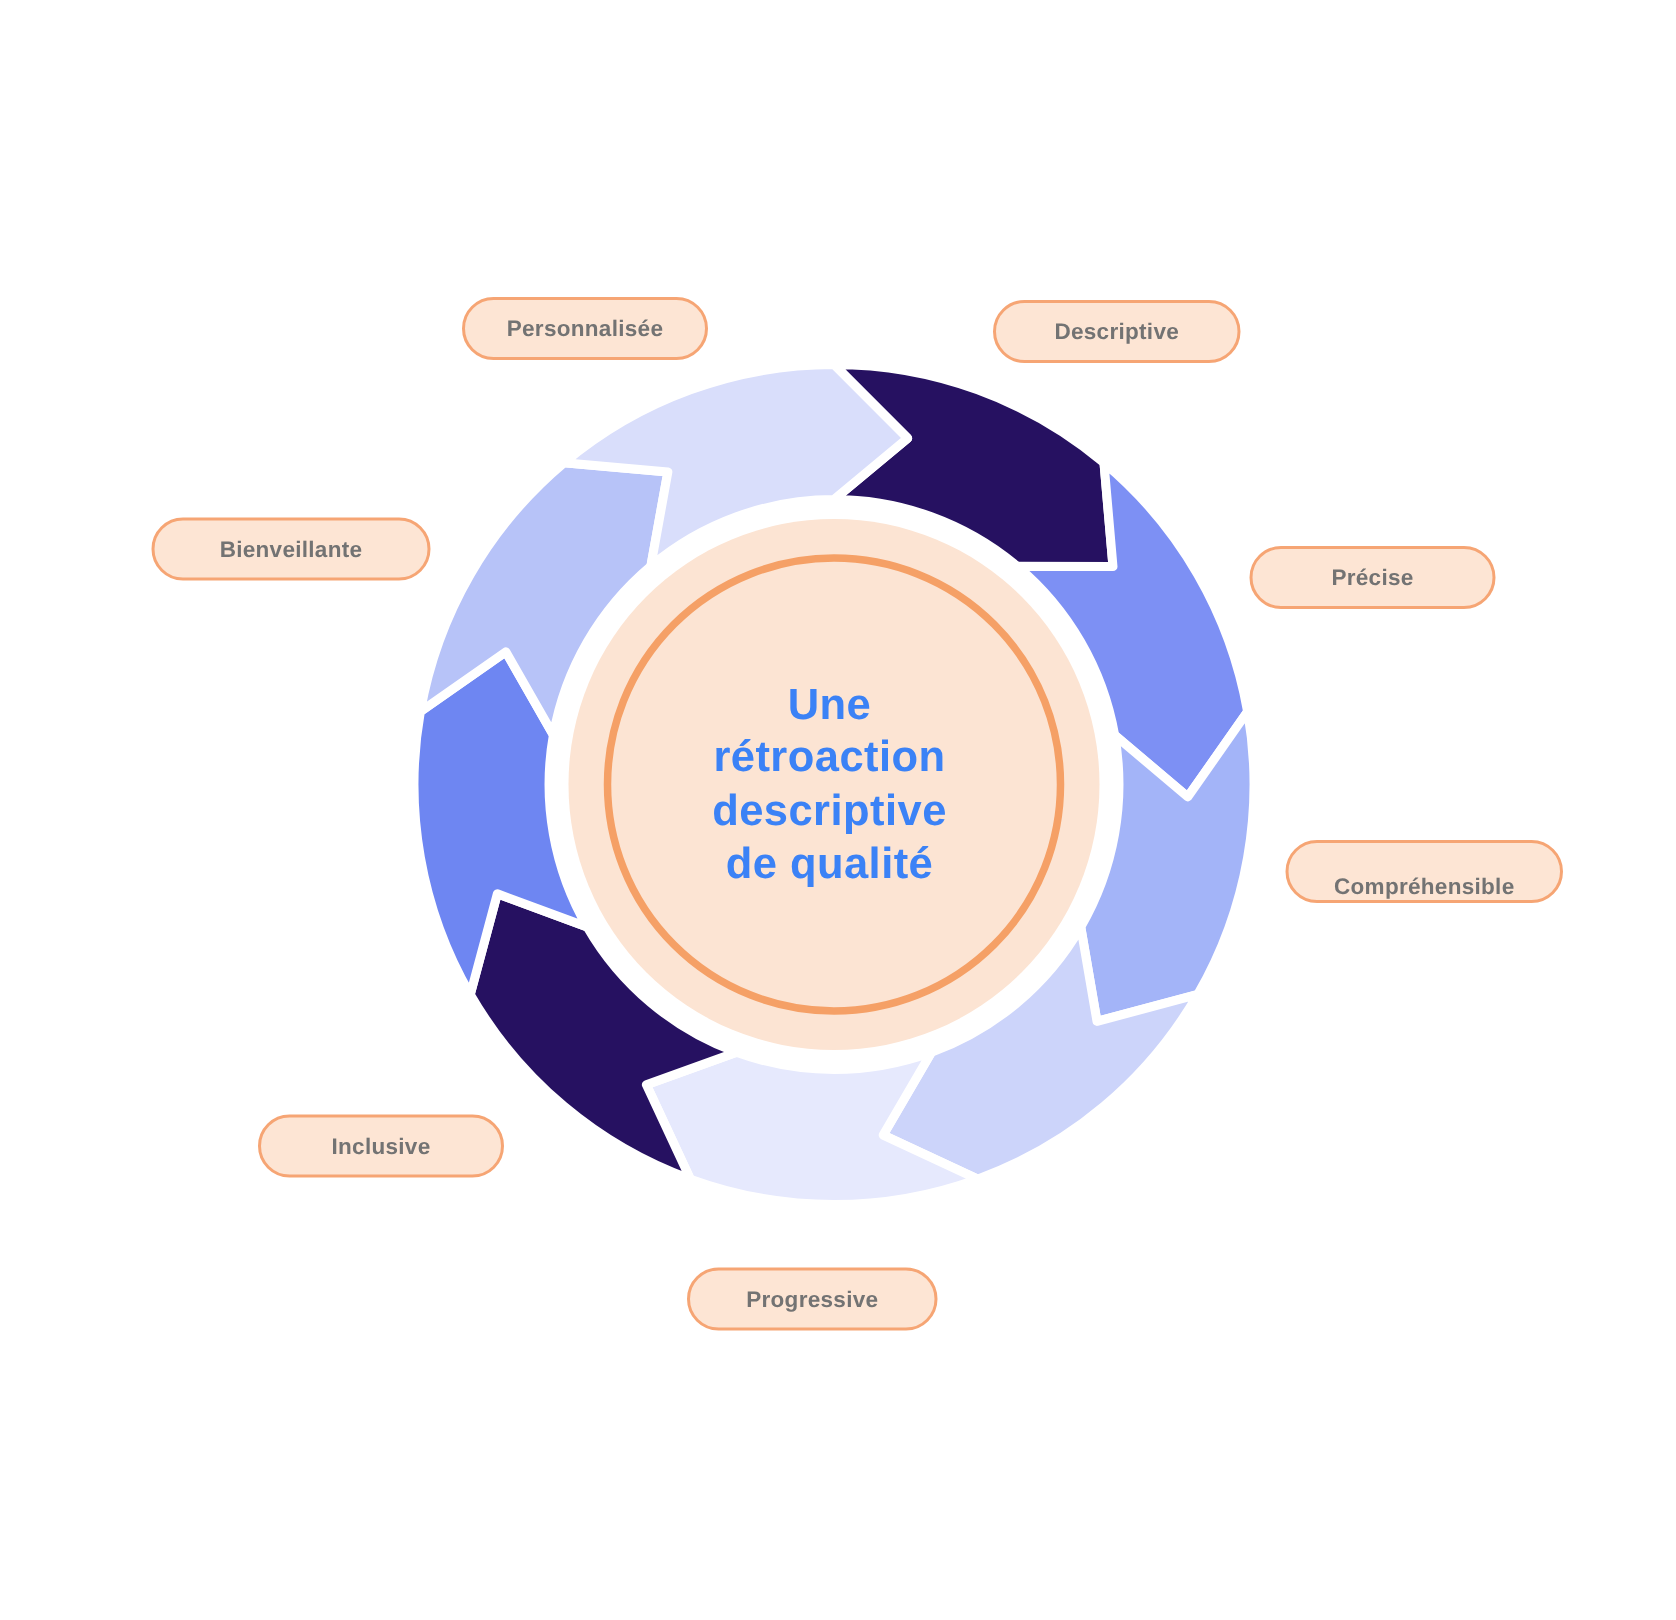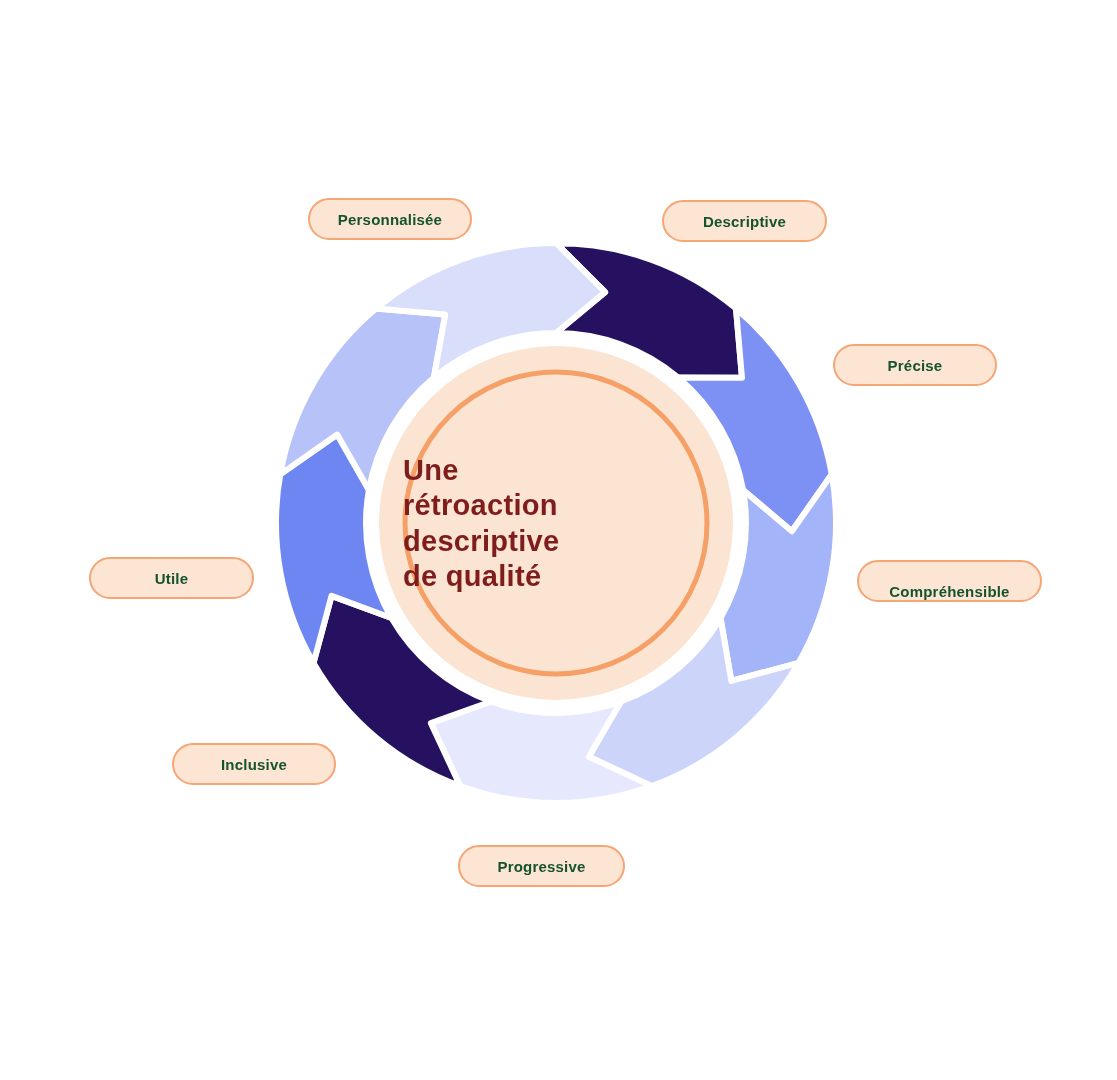--- a/index.html
+++ b/index.html
@@ -25,35 +25,35 @@
   .pill {
     position: absolute;
     height: 42px;
     box-sizing: border-box;
     background: #fde5d4;
     border: 2px solid #f6a574;
     border-radius: 22px;
     display: flex;
     align-items: center;
     justify-content: center;
-    color: #14532d;
+    color: #737373;
     font-weight: bold;
     font-size: 15px;
     letter-spacing: 0.2px;
     white-space: nowrap;
   }
   .center-title {
     position: absolute;
     left: 553px;
     top: 524px;
     transform: translate(-50%, -50%);
     width: 300px;
-    text-align: left;
+    text-align: center;
     white-space: pre-line;
-    color: #7f1d1d;
+    color: #3b82f6;
     font-weight: bold;
     font-size: 29px;
     line-height: 1.22;
     letter-spacing: 0.3px;
   }
 </style>
 </head>
 <body>
 
 <div class="canvas">
@@ -76,32 +76,32 @@
   </svg>
 
   <div class="center-title">Une
 rétroaction
 descriptive
 de qualité</div>
 
   <div class="pill" style="left:662px; top:200px; width:165px;">
     <span>Descriptive</span>
   </div>
-  <div class="pill" style="left:833px; top:344px; width:164px;">
+  <div class="pill" style="left:833px; top:364px; width:164px;">
     <span>Précise</span>
   </div>
   <div class="pill" style="left:857px; top:560px; width:185px;align-items:flex-end;">
     <span>Compréhensible</span>
   </div>
   <div class="pill" style="left:172px; top:743px; width:164px;">
     <span>Inclusive</span>
   </div>
   <div class="pill" style="left:458px; top:845px; width:167px;">
     <span>Progressive</span>
   </div>
-  <div class="pill" style="left:89px; top:557px; width:165px;">
-    <span>Utile</span>
+  <div class="pill" style="left:101px; top:345px; width:186px;">
+    <span>Bienveillante</span>
   </div>
   <div class="pill" style="left:308px; top:198px; width:164px;">
     <span>Personnalisée</span>
   </div>
 
 </div>
 
 </body></html>

